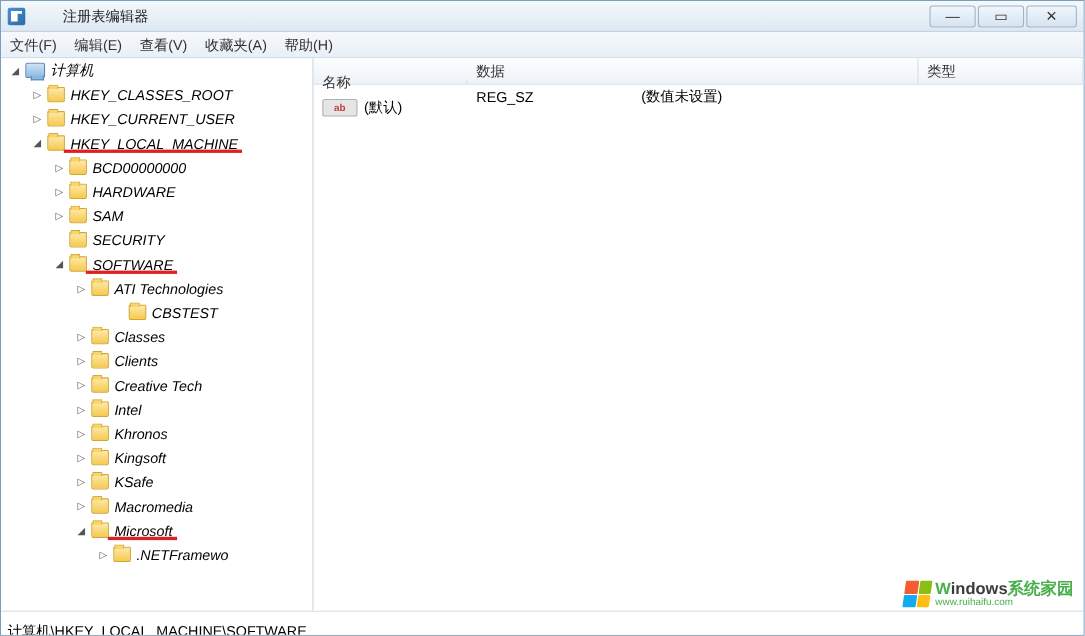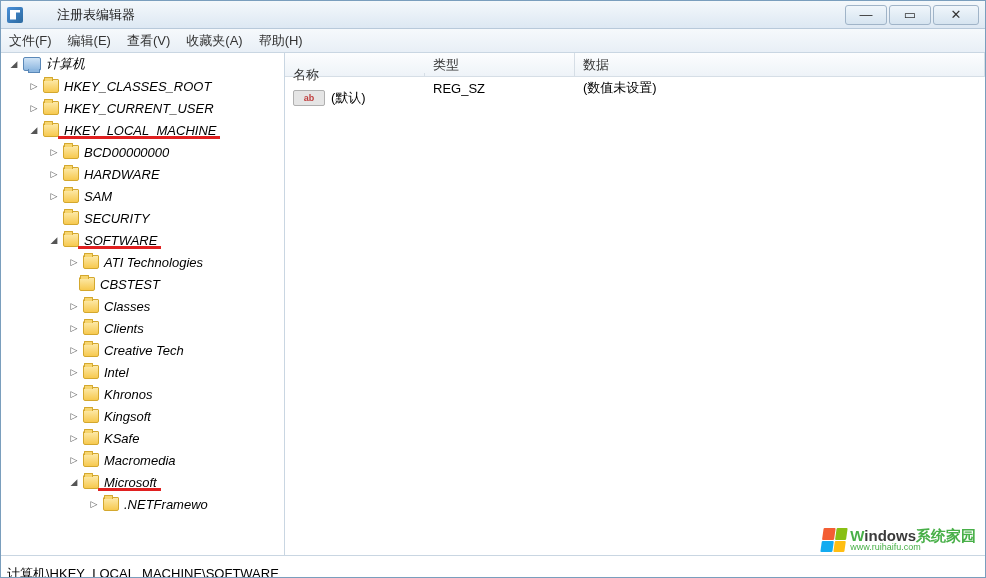--- a/index.html
+++ b/index.html
@@ -286,21 +286,21 @@
         <span class="expander">◢</span>
         <span class="folder-icon"></span>
         <span class="node-label red-underline">SOFTWARE</span>
       </div>
 
       <div class="tree-node" style="padding-left:66px">
         <span class="expander">▷</span>
         <span class="folder-icon"></span>
         <span class="node-label">ATI Technologies</span>
       </div>
-      <div class="tree-node" style="padding-left:62px">
+      <div class="tree-node" style="padding-left:100px">
         <span class="expander empty">▷</span>
         <span class="folder-icon"></span>
         <span class="node-label">CBSTEST</span>
       </div>
       <div class="tree-node" style="padding-left:66px">
         <span class="expander">▷</span>
         <span class="folder-icon"></span>
         <span class="node-label">Classes</span>
       </div>
       <div class="tree-node" style="padding-left:66px">
@@ -350,22 +350,22 @@
         <span class="node-label">.NETFramewo</span>
       </div>
 
       <div style="height:40px"></div>
     </div>
   </div>
 
   <div class="list-panel">
     <div class="list-header">
       <div class="col col-name">名称</div>
+      <div class="col col-data">数据</div>
       <div class="col col-type">类型</div>
-      <div class="col col-data">数据</div>
     </div>
     <div class="list-body">
       <div class="list-row">
         <div class="cell col-name" style="display:flex;align-items:center">
           <span class="value-icon">ab</span>
           <span>(默认)</span>
         </div>
         <div class="cell col-type">REG_SZ</div>
         <div class="cell col-data">(数值未设置)</div>
       </div>

